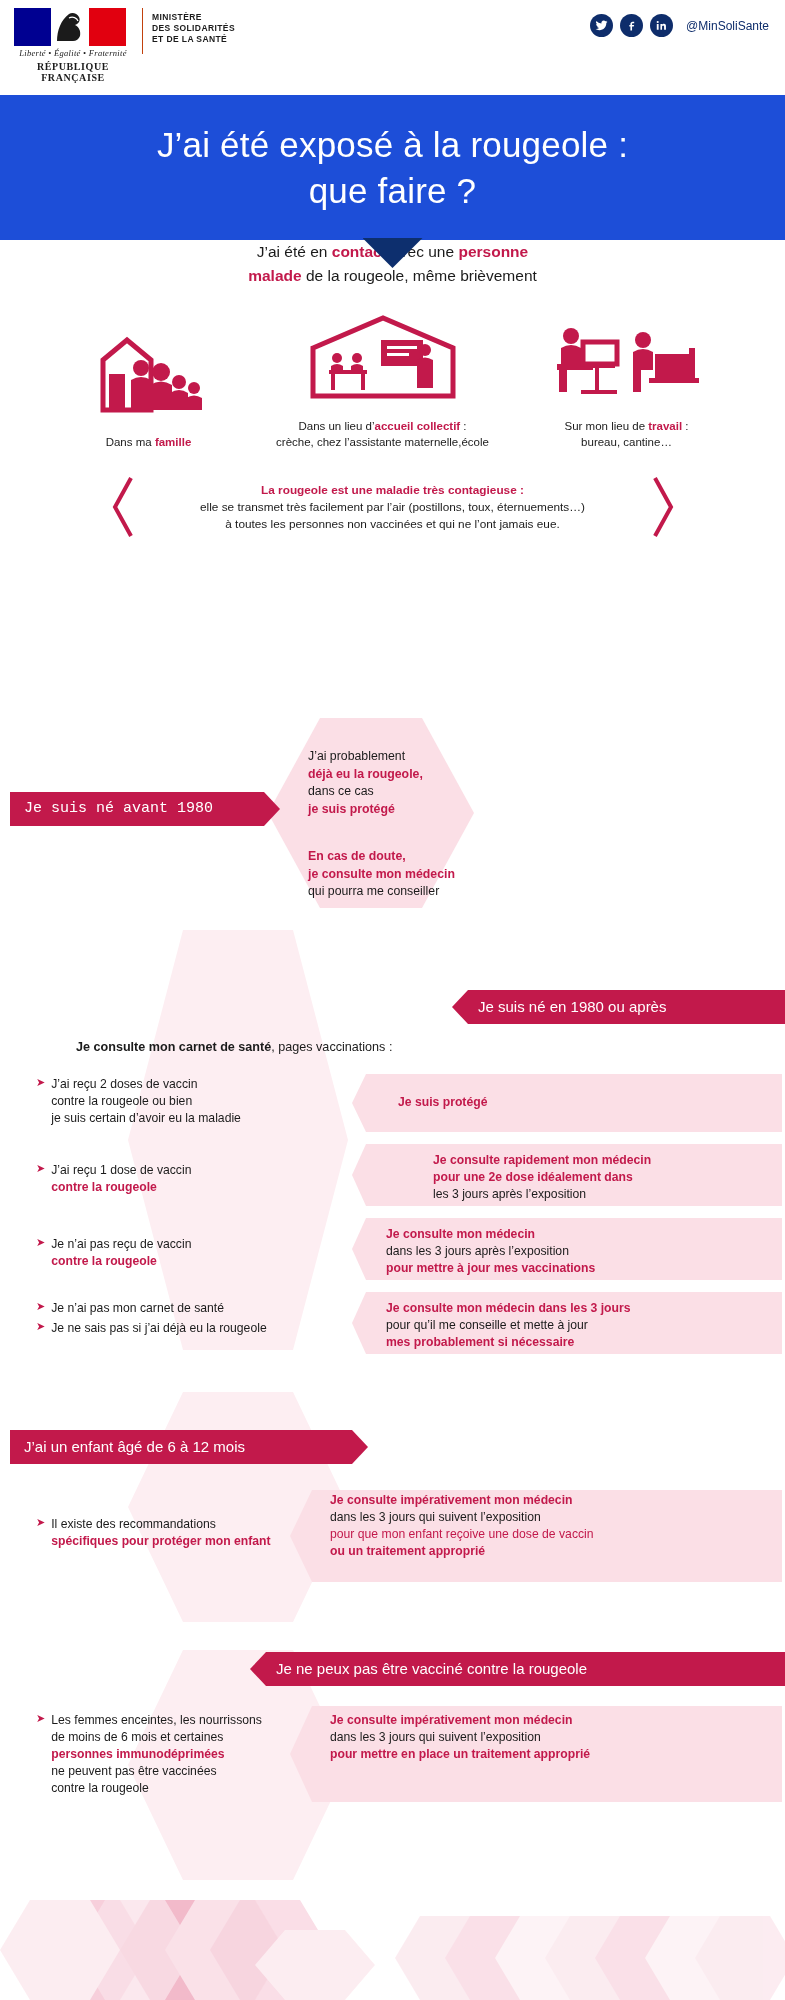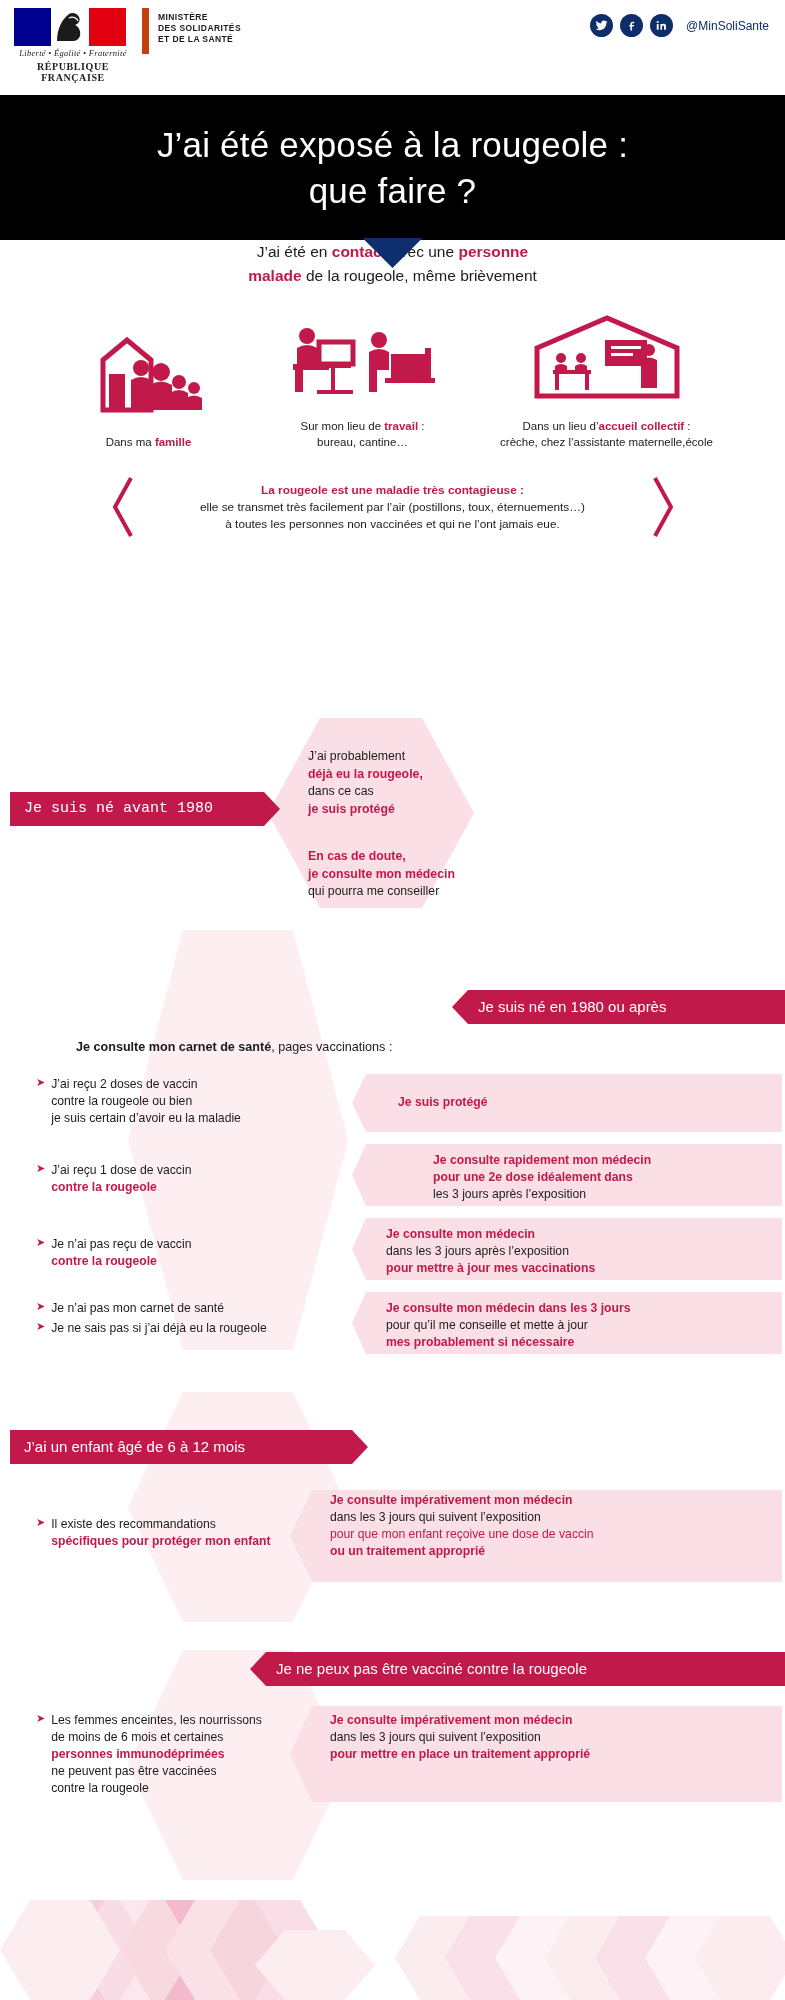--- a/index.html
+++ b/index.html
@@ -15,27 +15,27 @@
   .topbar { position: relative; height: 95px; padding: 8px 14px; }
   .logo-block { display: flex; align-items: flex-start; gap: 10px; }
   .marianne { width: 118px; }
   .flag { display: flex; height: 38px; width: 112px; }
   .flag .b { flex: 1; background: #000091; }
   .flag .w { flex: 1; background: #fff; position: relative; }
   .flag .r { flex: 1; background: #e1000f; }
   .flag .w svg { position: absolute; left: 0; top: 0; }
   .devise { font-family: "Liberation Serif", serif; font-style: italic; font-size: 8.5px; color: #1b1b1b; text-align: center; letter-spacing: .3px; margin-top: 2px; }
   .rf { font-family: "Liberation Serif", serif; font-size: 10px; font-weight: bold; letter-spacing: .6px; text-align: center; margin-top: 3px; color: #1b1b1b; }
-  .ministere { font-size: 8.5px; line-height: 11px; font-weight: bold; letter-spacing: .4px; color: #1b1b1b; padding-top: 4px; border-left: 7px solid #c2410c; padding-left: 9px; height: 46px; }
+  .ministere { font-size: 8.5px; line-height: 11px; font-weight: bold; letter-spacing: .4px; color: #1b1b1b; padding-top: 4px; border-left: 1px solid #c2410c; padding-left: 9px; height: 46px; }
   .social { position: absolute; right: 16px; top: 14px; display: flex; align-items: center; gap: 7px; }
   .sbtn { width: 23px; height: 23px; border-radius: 50%; background: #0e2d6b; display: flex; align-items: center; justify-content: center; color: #fff; }
   .handle { color: #0e2d6b; font-size: 12px; margin-left: 6px; }
 
   
-  .banner { position: relative; background: #000000; height: 145px; display: flex; align-items: center; justify-content: center; }
+  .banner { position: relative; background: #1d4ed8; height: 145px; display: flex; align-items: center; justify-content: center; }
   .banner h1 { color: #fff; font-size: 35px; font-weight: normal; text-align: center; line-height: 46px; letter-spacing: .2px; }
   .banner-notch { position: absolute; left: 50%; transform: translateX(-50%); bottom: -28px; width: 60px; height: 30px; background: #0d2f6e; clip-path: polygon(0 0, 100% 0, 50% 100%); }
 
   
   .intro { text-align: center; font-size: 15.5px; line-height: 24px; color: #c2194b; }
   .intro b { font-weight: bold; }
   .intro .dark { color: #1b1b1b; }
 
   
   .icons { display: flex; justify-content: center; align-items: flex-end; gap: 14px; margin-top: 26px; padding: 0 28px; }
@@ -132,20 +132,44 @@
         <path d="M62 50 q10 -6 20 0 l0 30 l-20 0 z" fill="#c2194b"></path>
         <circle cx="92" cy="42" r="9" fill="#c2194b"></circle>
         <path d="M81 55 q11 -7 22 0 l0 25 l-22 0 z" fill="#c2194b"></path>
         <circle cx="110" cy="52" r="7" fill="#c2194b"></circle>
         <path d="M101 63 q9 -6 18 0 l0 17 l-18 0 z" fill="#c2194b"></path>
         <circle cx="125" cy="58" r="6" fill="#c2194b"></circle>
         <path d="M117 68 q8 -5 16 0 l0 12 l-16 0 z" fill="#c2194b"></path>
       </svg>
       <div class="iconcap">
         <span>Dans ma </span><b>famille</b>
+      </div>
+    </div>
+
+    <div class="iconcol" style="width:250px">
+      <svg width="180" height="92" viewBox="0 0 180 92">
+        <path d="M20 34 L90 4 L160 34 L160 82 L20 82 Z" fill="none" stroke="#c2194b" stroke-width="5"></path>
+        <rect x="88" y="26" width="42" height="26" fill="#c2194b"></rect>
+        <rect x="94" y="32" width="30" height="3" fill="#fff"></rect>
+        <rect x="94" y="39" width="22" height="3" fill="#fff"></rect>
+        <circle cx="132" cy="36" r="6" fill="#c2194b"></circle>
+        <path d="M124 46 q8 -5 16 0 l0 28 l-16 0 z" fill="#c2194b"></path>
+        <rect x="36" y="56" width="38" height="4" fill="#c2194b"></rect>
+        <rect x="38" y="60" width="4" height="16" fill="#c2194b"></rect>
+        <rect x="68" y="60" width="4" height="16" fill="#c2194b"></rect>
+        <circle cx="44" cy="44" r="5" fill="#c2194b"></circle>
+        <path d="M38 52 q6 -4 12 0 l0 6 l-12 0 z" fill="#c2194b"></path>
+        <circle cx="64" cy="44" r="5" fill="#c2194b"></circle>
+        <path d="M58 52 q6 -4 12 0 l0 6 l-12 0 z" fill="#c2194b"></path>
+      </svg>
+      <div class="iconcap">
+        <div>
+          <span>Dans un lieu d’</span><b>accueil collectif</b><span> :</span>
+        </div>
+        <div>crèche, chez l’assistante maternelle,école</div>
       </div>
     </div>
 
     <div class="iconcol" style="width:210px">
       <svg width="180" height="92" viewBox="0 0 180 92">
         <circle cx="34" cy="22" r="8" fill="#c2194b"></circle>
         <path d="M24 34 q10 -6 20 0 l0 20 l-20 0 z" fill="#c2194b"></path>
         <rect x="22" y="52" width="8" height="26" fill="#c2194b"></rect>
         <rect x="20" y="50" width="36" height="6" fill="#c2194b"></rect>
         <rect x="46" y="28" width="34" height="22" fill="none" stroke="#c2194b" stroke-width="5"></rect>
@@ -159,44 +183,20 @@
         <rect x="152" y="34" width="6" height="34" fill="#c2194b"></rect>
         <rect x="112" y="64" width="50" height="5" fill="#c2194b"></rect>
       </svg>
       <div class="iconcap">
         <div>
           <span>Sur mon lieu de </span><b>travail</b><span> :</span>
         </div>
         <div>bureau, cantine…</div>
       </div>
     </div>
-
-    <div class="iconcol" style="width:250px">
-      <svg width="180" height="92" viewBox="0 0 180 92">
-        <path d="M20 34 L90 4 L160 34 L160 82 L20 82 Z" fill="none" stroke="#c2194b" stroke-width="5"></path>
-        <rect x="88" y="26" width="42" height="26" fill="#c2194b"></rect>
-        <rect x="94" y="32" width="30" height="3" fill="#fff"></rect>
-        <rect x="94" y="39" width="22" height="3" fill="#fff"></rect>
-        <circle cx="132" cy="36" r="6" fill="#c2194b"></circle>
-        <path d="M124 46 q8 -5 16 0 l0 28 l-16 0 z" fill="#c2194b"></path>
-        <rect x="36" y="56" width="38" height="4" fill="#c2194b"></rect>
-        <rect x="38" y="60" width="4" height="16" fill="#c2194b"></rect>
-        <rect x="68" y="60" width="4" height="16" fill="#c2194b"></rect>
-        <circle cx="44" cy="44" r="5" fill="#c2194b"></circle>
-        <path d="M38 52 q6 -4 12 0 l0 6 l-12 0 z" fill="#c2194b"></path>
-        <circle cx="64" cy="44" r="5" fill="#c2194b"></circle>
-        <path d="M58 52 q6 -4 12 0 l0 6 l-12 0 z" fill="#c2194b"></path>
-      </svg>
-      <div class="iconcap">
-        <div>
-          <span>Dans un lieu d’</span><b>accueil collectif</b><span> :</span>
-        </div>
-        <div>crèche, chez l’assistante maternelle,école</div>
-      </div>
-    </div>
   </div>
 
   <div class="contagion-wrap">
     <svg class="chevL" style="left:-4px" viewBox="0 0 26 62">
       <path d="M22 2 L6 31 L22 60" fill="none" stroke="#c2194b" stroke-width="4"></path>
     </svg>
     <svg class="chevR" style="right:-4px" viewBox="0 0 26 62">
       <path d="M4 2 L20 31 L4 60" fill="none" stroke="#c2194b" stroke-width="4"></path>
     </svg>
     <div class="contagion">

